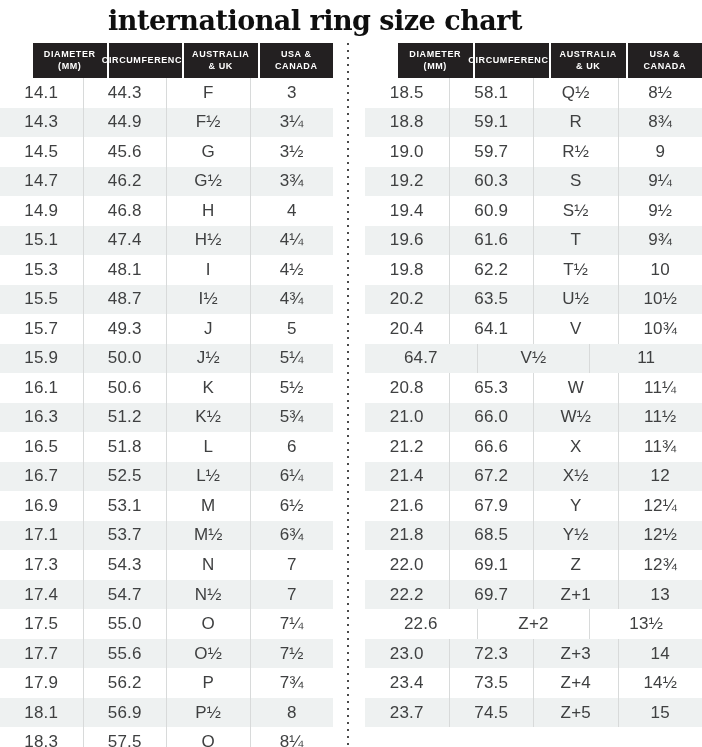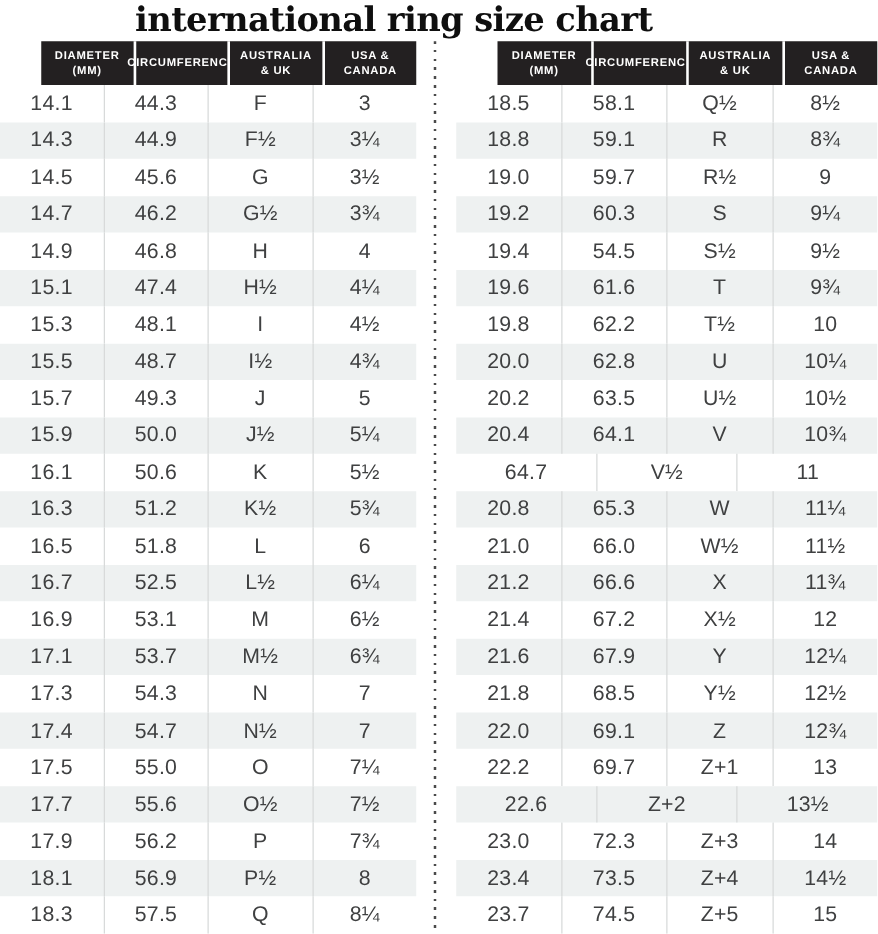--- a/index.html
+++ b/index.html
@@ -4,21 +4,21 @@
 <style>
   * { box-sizing: border-box; margin: 0; padding: 0; }
   html, body { background: #ffffff; }
   body {
     width: 702px; height: 747px;
     font-family: "Liberation Sans", sans-serif;
     overflow: hidden;
   }
   .page { width: 702px; height: 747px; position: relative; overflow: hidden; }
 
-  .title-wrap { height: 33px; display: flex; justify-content: center; align-items: flex-end; padding-left: 16px; }
+  .title-wrap { height: 43px; display: flex; justify-content: center; align-items: center; padding-left: 16px; }
   .page-title {
     font-family: "DejaVu Serif", serif;
     font-weight: 700;
     font-size: 27px;
     line-height: 32px;
     letter-spacing: -0.5px;
     color: var(--title-text, #0f0f0f);
     white-space: nowrap;
     position: relative;
     left: -44px;
@@ -279,43 +279,37 @@
             <div class="cell">9</div>
           </div>
           <div class="row">
             <div class="cell">19.2</div>
             <div class="cell">60.3</div>
             <div class="cell">S</div>
             <div class="cell">9¼</div>
           </div>
           <div class="row">
             <div class="cell">19.4</div>
-            <div class="cell">54.5</div>
+            <div class="cell">60.9</div>
             <div class="cell">S½</div>
             <div class="cell">9½</div>
           </div>
           <div class="row">
             <div class="cell">19.6</div>
             <div class="cell">61.6</div>
             <div class="cell">T</div>
             <div class="cell">9¾</div>
           </div>
           <div class="row">
             <div class="cell">19.8</div>
             <div class="cell">62.2</div>
             <div class="cell">T½</div>
             <div class="cell">10</div>
           </div>
           <div class="row">
-            <div class="cell">20.0</div>
-            <div class="cell">62.8</div>
-            <div class="cell">U</div>
-            <div class="cell">10¼</div>
-          </div>
-          <div class="row">
             <div class="cell">20.2</div>
             <div class="cell">63.5</div>
             <div class="cell">U½</div>
             <div class="cell">10½</div>
           </div>
           <div class="row">
             <div class="cell">20.4</div>
             <div class="cell">64.1</div>
             <div class="cell">V</div>
             <div class="cell">10¾</div>

